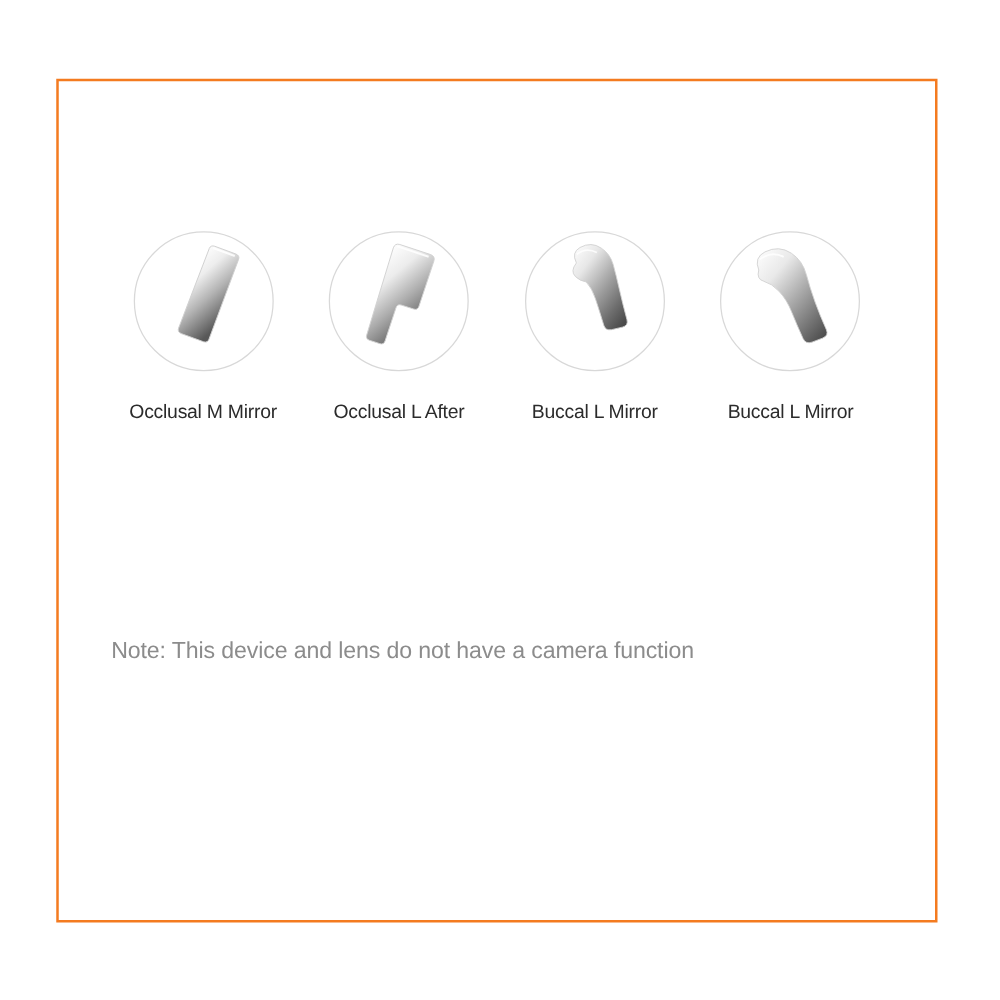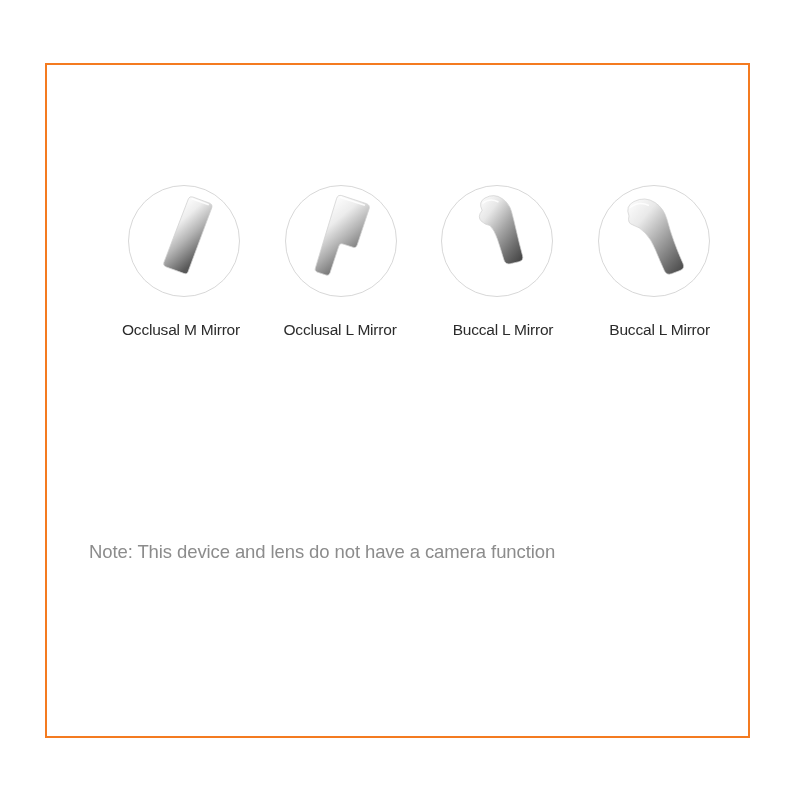--- a/index.html
+++ b/index.html
@@ -35,21 +35,21 @@
     display: flex;
     justify-content: space-between;
     padding: 0 38px;
     box-sizing: border-box;
   }
 
   .mirror-item {
     width: 155px;
     display: flex;
     flex-direction: column;
-    align-items: flex-end;
+    align-items: center;
   }
 
   .mirror-circle {
     width: 110px;
     height: 110px;
     border-radius: 50%;
     border: 1px solid #d8d8d8;
     position: relative;
     display: flex;
     align-items: center;
@@ -83,21 +83,21 @@
 
   #description-text {
     font-size: 20.5px;
     line-height: 31px;
     color: #161616;
     margin: 0;
     letter-spacing: -0.1px;
   }
 
   #note-text {
-    margin: 62px 0 0 0;
+    margin: 30px 0 0 0;
     font-size: 18.5px;
     line-height: 26px;
     color: #8c8c8c;
     letter-spacing: -0.1px;
   }
 </style>
 </head>
 <body>
 
 <div id="product-card">
@@ -156,21 +156,21 @@
                      q-3.3 0.1 -3.2 3.4
                      l0.4 28
                      q0.05 3.3 -3.3 3.4
                      l-8.8 0.15
                      q-3.3 -0.05 -3.35 -3.4
                      z" fill="url(#g2)" stroke="#d2d2d2" stroke-width="0.7"></path>
             <path d="M39.6 13.9 l26.4 -0.4" fill="none" stroke="#ffffff" stroke-width="1.6" opacity="0.85"></path>
           </g>
         </svg>
       </div>
-      <div class="mirror-label">Occlusal L Mirror</div>
+      <div class="mirror-label">Occlusal L After</div>
     </div>
 
     <div class="mirror-item">
       <div class="mirror-circle">
         <svg viewBox="0 0 110 110">
           <defs>
             <linearGradient id="g3" x1="0.05" y1="0.05" x2="0.85" y2="1">
               <stop offset="0%" stop-color="#fbfbfb"></stop>
               <stop offset="22%" stop-color="#e7e7e7"></stop>
               <stop offset="52%" stop-color="#a6a6a6"></stop>

